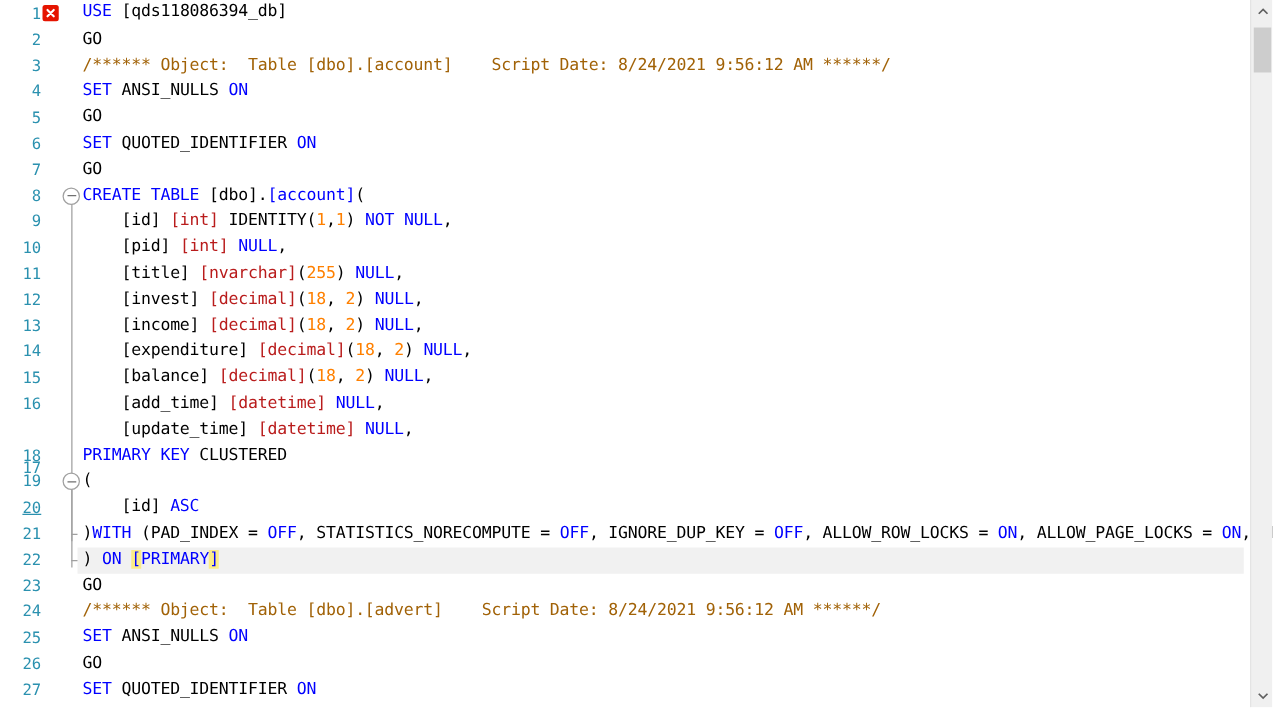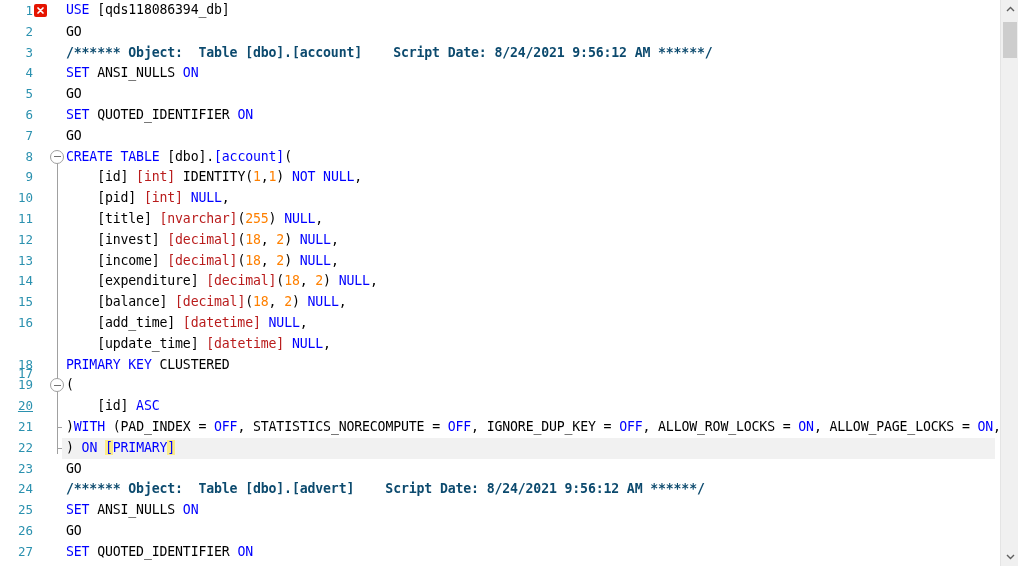--- a/index.html
+++ b/index.html
@@ -90,21 +90,21 @@
     font-size: 13.2px;
     line-height: 20.8px;
     font-family: "DejaVu Sans Mono", "Liberation Mono", monospace;
     color: #000000;
     letter-spacing: -0.15px;
   }
   .kw   { color: #0000FF; }
   .id   { color: #0000FF; }        
   .type { color: #b91c1c; }        
   .num  { color: #FF8000; }        
-  .cmt  { color: #0c4a6e; font-weight: bold; }        
+  .cmt  { color: #a16207; }        
   .plain{ color: #000000; }
   .brmatch { background: #FBEC88; } 
   
   .vscroll {
     position: absolute;
     top: 0; right: 0;
     width: 18px; height: 566px;
     background: #F0F0F0;
     border-left: 1px solid #E4E4E4;
   }

